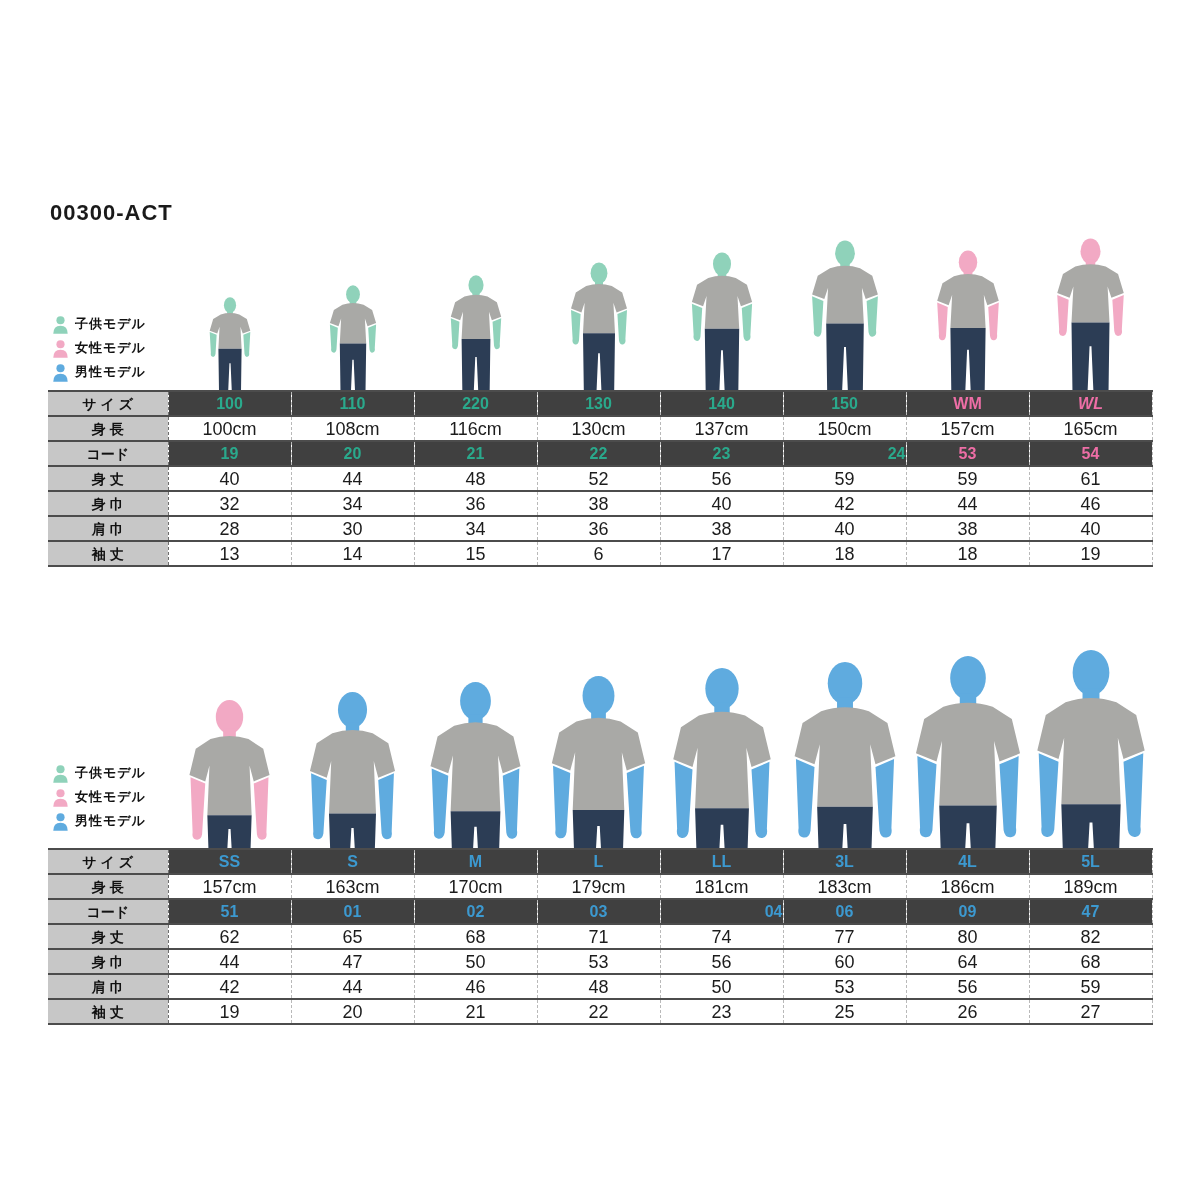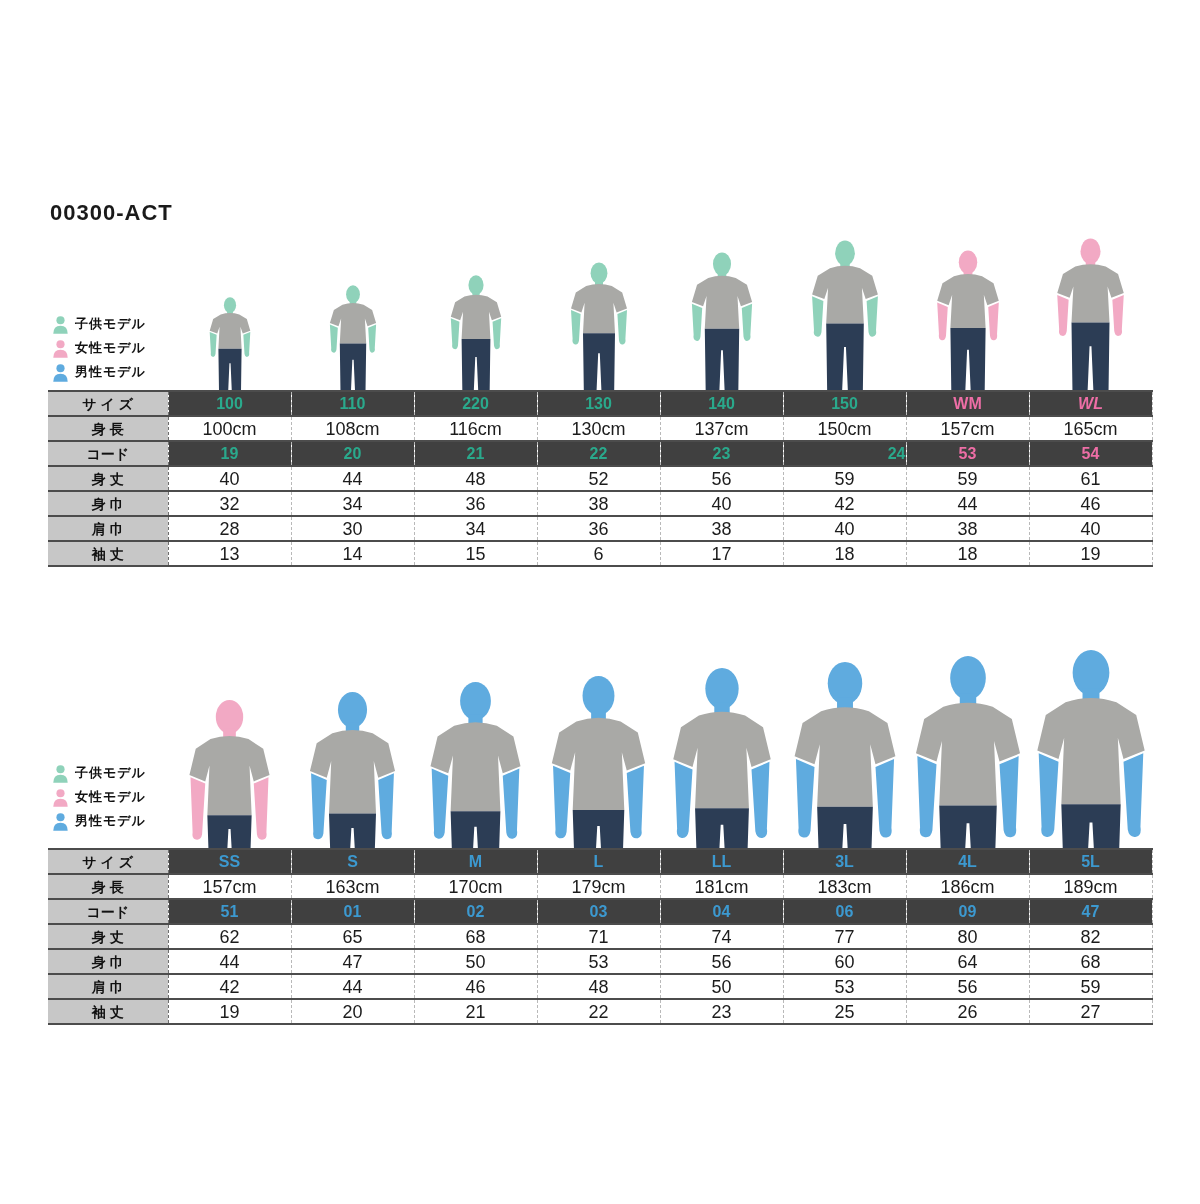--- a/index.html
+++ b/index.html
@@ -402,21 +402,21 @@
           <td class="data-cell">183cm</td>
           <td class="data-cell">186cm</td>
           <td class="data-cell last-data">189cm</td>
         </tr>
         <tr class="shaded accent-row">
           <td class="label-cell">コード</td>
           <td class="data-cell first-data" style="color: rgb(60, 153, 208);">51</td>
           <td class="data-cell" style="color: rgb(60, 153, 208);">01</td>
           <td class="data-cell" style="color: rgb(60, 153, 208);">02</td>
           <td class="data-cell" style="color: rgb(60, 153, 208);">03</td>
-          <td class="data-cell" style="color: rgb(60, 153, 208);">04</td>
+          <td class="data-cell" style="color: rgb(60, 153, 208); text-align: right;">04</td>
           <td class="data-cell" style="color: rgb(60, 153, 208);">06</td>
           <td class="data-cell" style="color: rgb(60, 153, 208);">09</td>
           <td class="data-cell last-data" style="color: rgb(60, 153, 208);">47</td>
         </tr>
         <tr class="num-row">
           <td class="label-cell">身 丈</td>
           <td class="data-cell first-data">62</td>
           <td class="data-cell">65</td>
           <td class="data-cell">68</td>
           <td class="data-cell">71</td>

